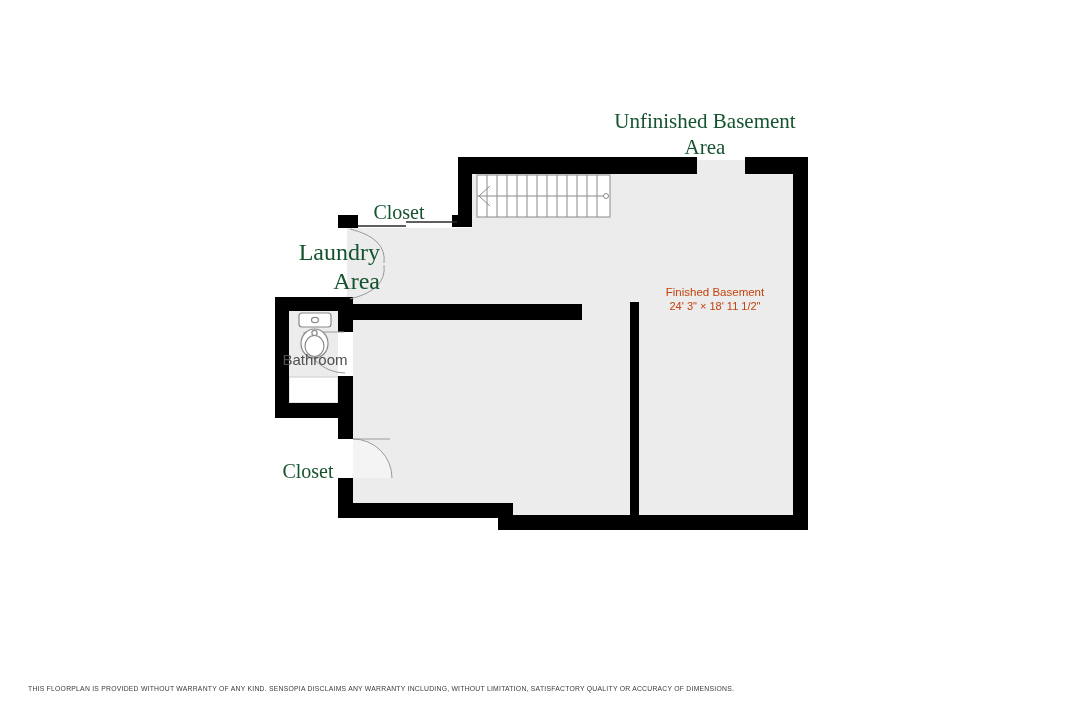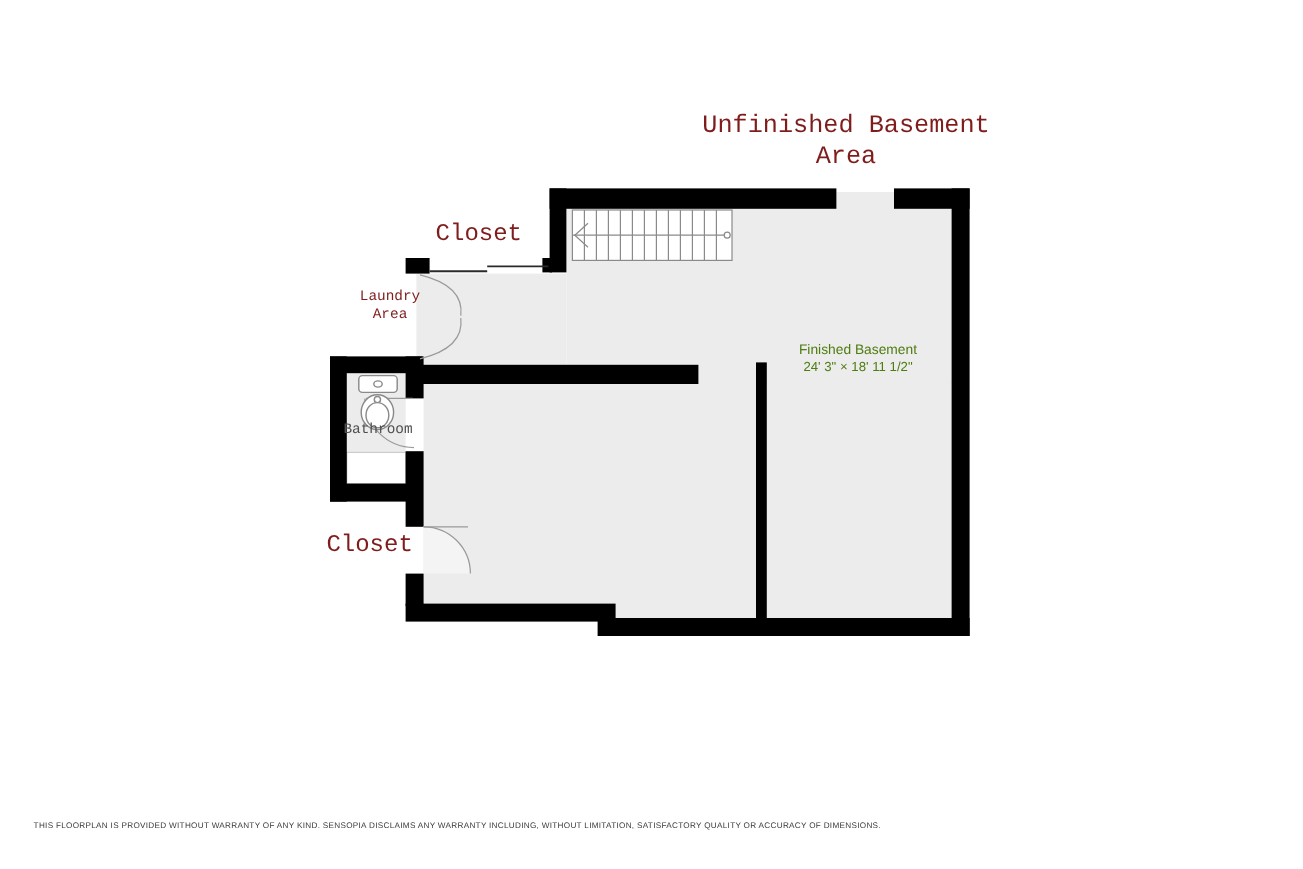--- a/index.html
+++ b/index.html
@@ -1,24 +1,24 @@
 <!DOCTYPE html>
 <html><head>
 <meta charset="utf-8">
 <style>
   html,body{margin:0;padding:0;background:#fff;}
   #canvas{position:relative;width:1086px;height:724px;background:#ffffff;overflow:hidden;
           font-family:"Liberation Sans", sans-serif;}
   #plan-svg{position:absolute;left:0;top:0;}
-  .area-label{position:absolute;font-family:Liberation Mono, monospace;
-              color:#7f1d1d;white-space:pre-line;line-height:1.22;}
-  .room-label{position:absolute;color:#4d7c0f;text-align:center;line-height:1.18;}
+  .area-label{position:absolute;font-family:Liberation Serif, serif;
+              color:#14532d;white-space:pre-line;line-height:1.22;margin-top:16px;}
+  .room-label{position:absolute;color:#c2410c;text-align:center;line-height:1.18;}
   .room-label .room-name{font-size:11.5px;}
   .room-label .room-dims{font-size:11px;}
-  .bathroom-label{position:absolute;color:#4f4f4f;font-size:12px;font-family:Liberation Mono, monospace;}
+  .bathroom-label{position:absolute;color:#4f4f4f;font-size:15px;}
   .disclaimer{position:absolute;left:28px;top:685px;font-size:6.8px;color:#3a3a3a;
               letter-spacing:0.25px;}
 </style>
 </head>
 <body>
 
 <div id="canvas">
 
   <svg id="plan-svg" width="1086" height="724" viewBox="0 0 1086 724">
 
@@ -100,21 +100,21 @@
       <circle cx="314.5" cy="333" r="2.6"></circle>
       <ellipse cx="314.5" cy="346" rx="9.5" ry="10.5"></ellipse>
     </g>
   </svg>
 
   <div class="area-label" style="left:555px;top:93px;width:300px;text-align:center;font-size:21px;">Unfinished Basement
 Area</div>
 
   <div class="area-label" style="left:349px;top:184px;width:100px;text-align:center;font-size:20px;">Closet</div>
 
-  <div class="area-label" style="left:270px;top:240px;width:110px;text-align:center;font-size:12px;">Laundry
+  <div class="area-label" style="left:270px;top:222px;width:110px;text-align:right;font-size:24px;">Laundry
 Area</div>
 
   <div class="area-label" style="left:258px;top:443px;width:100px;text-align:center;font-size:20px;">Closet</div>
 
   <div class="bathroom-label" style="left:275px;top:351px;width:80px;text-align:center;">Bathroom</div>
 
 
   <div class="room-label" style="left:615px;top:286px;width:200px;">
     <div class="room-name">Finished Basement</div>
     <div class="room-dims">24' 3" × 18' 11 1/2"</div>

